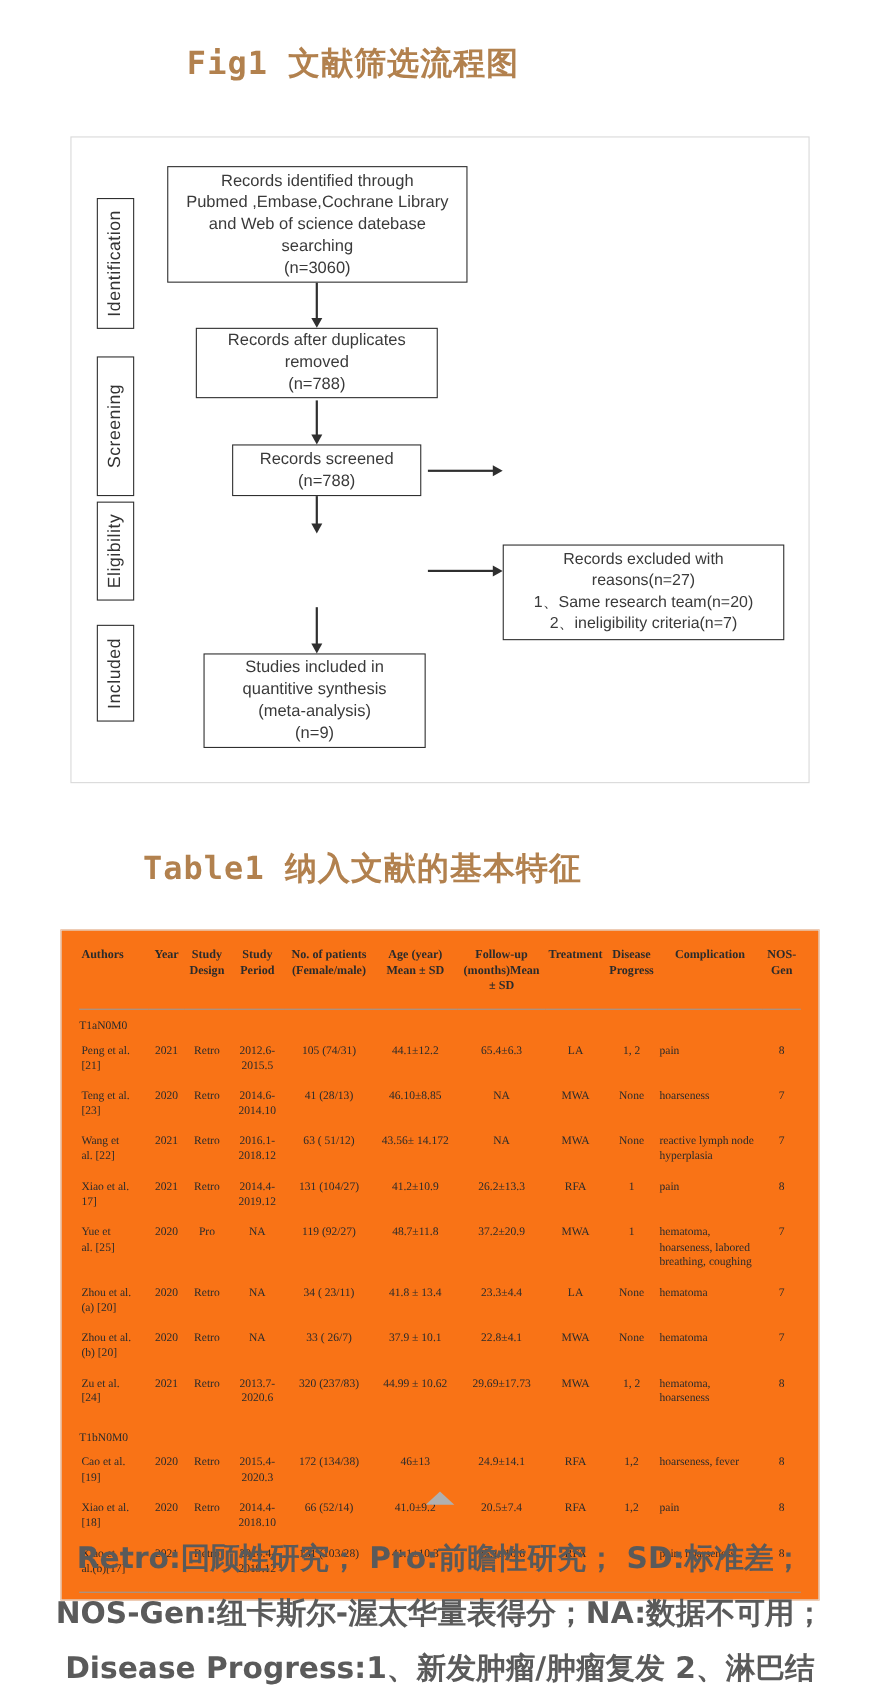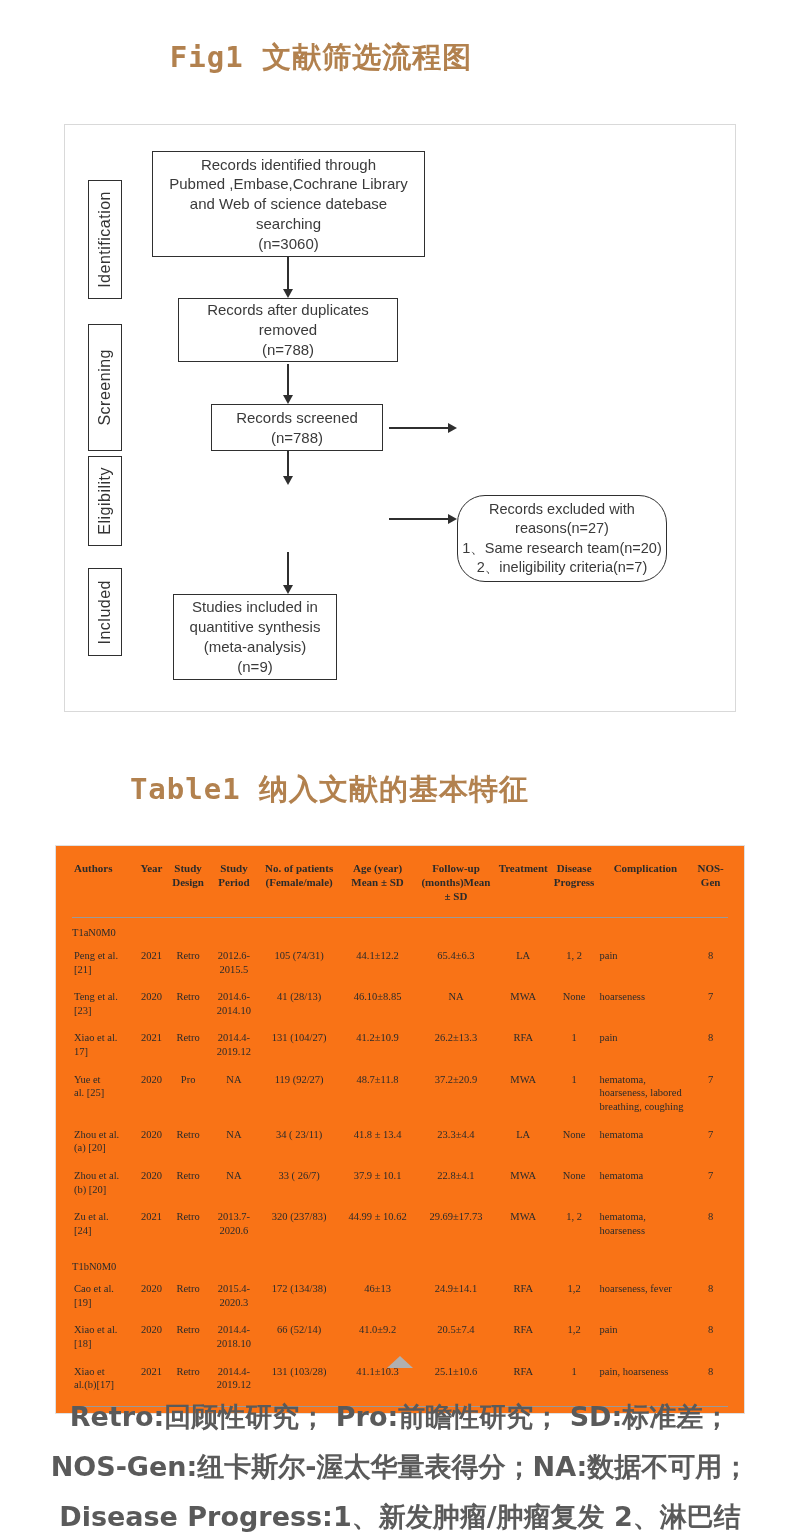--- a/index.html
+++ b/index.html
@@ -45,23 +45,23 @@
     content: ""; position: absolute; right: -8px; top: -4px;
     border-top: 5px solid transparent; border-bottom: 5px solid transparent;
     border-left: 9px solid #2f2f2f;
   }
 
   
   #box-identified { left: 87px;  top: 26px;  width: 273px; height: 106px; }
   #box-duplicates { left: 113px; top: 173px; width: 220px; height: 64px; }
   #box-screened   { left: 123px; top: 279px; width: 172px; height: 47px; margin-left: 23px; }
   #box-fulltext   { left: 123px; top: 360px; width: 201px; height: 67px; }
-  #box-included   { left: 108px; top: 469px; width: 164px; height: 86px; }
+  #box-included   { left: 120px; top: 469px; width: 202px; height: 86px; }
   #box-excluded1  { left: 392px; top: 255px; width: 254px; height: 107px; font-size: 14.5px; }
-  #box-excluded2  { left: 392px; top: 370px; width: 210px; height: 87px;  font-size: 14.5px; border-radius: 28px; }
+  #box-excluded2  { left: 392px; top: 370px; width: 256px; height: 87px;  font-size: 14.5px; }
 
   #stage-identification { left: 23px; top: 55px;  width: 34px; height: 119px; }
   #stage-screening      { left: 23px; top: 199px; width: 34px; height: 127px; }
   #stage-eligibility    { left: 23px; top: 331px; width: 34px; height: 90px; }
   #stage-included       { left: 23px; top: 443px; width: 34px; height: 88px; }
 
   #arr1 { left: 222px; top: 132px; height: 33px; }
   #arr2 { left: 222px; top: 239px; height: 32px; }
   #arr3 { left: 222px; top: 326px; height: 26px; }
   #arr4 { left: 222px; top: 427px; height: 34px; }
@@ -227,20 +227,35 @@
 2014.10</td>
           <td>41 (28/13)</td>
           <td>46.10±8.85</td>
           <td>NA</td>
           <td>MWA</td>
           <td>None</td>
           <td>hoarseness</td>
           <td>7</td>
         </tr>
         <tr>
+          <td>Wang et
+al. [22]</td>
+          <td>2021</td>
+          <td>Retro</td>
+          <td>2016.1-
+2018.12</td>
+          <td>63 ( 51/12)</td>
+          <td>43.56± 14.172</td>
+          <td>NA</td>
+          <td>MWA</td>
+          <td>None</td>
+          <td>reactive lymph node hyperplasia</td>
+          <td>7</td>
+        </tr>
+        <tr>
           <td>Xiao et al.
 17]</td>
           <td>2021</td>
           <td>Retro</td>
           <td>2014.4-
 2019.12</td>
           <td>131 (104/27)</td>
           <td>41.2±10.9</td>
           <td>26.2±13.3</td>
           <td>RFA</td>

